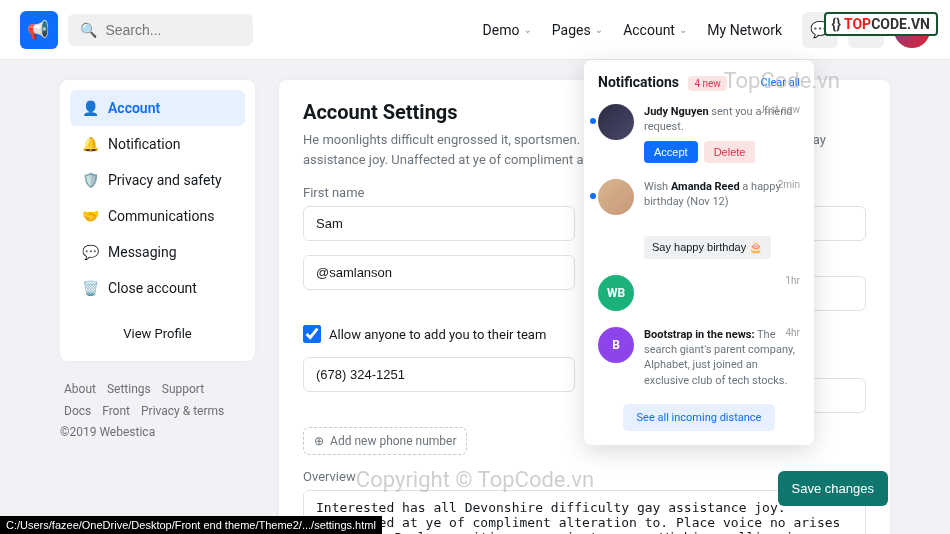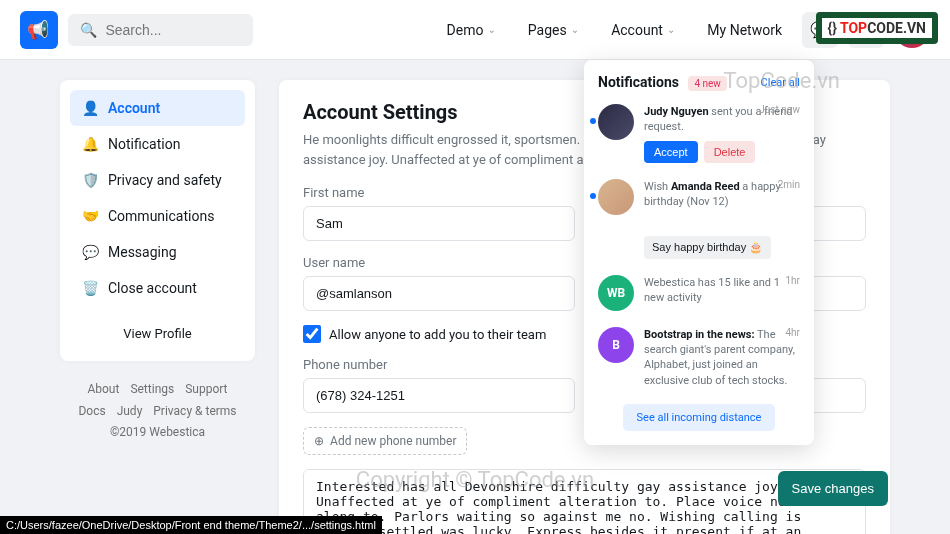--- a/index.html
+++ b/index.html
@@ -2,36 +2,36 @@
 <html><head>
 <meta charset="utf-8">
 <style>
 * { box-sizing: border-box; margin: 0; padding: 0; }
 body { font-family: -apple-system, BlinkMacSystemFont, 'Segoe UI', Roboto, sans-serif; background: #f0f2f5; color: #333; font-size: 14px; width: 950px; height: 534px; overflow: hidden; position: relative; }
 .topbar { height: 60px; background: #fff; display: flex; align-items: center; padding: 0 20px; border-bottom: 1px solid #e7e7e7; position: relative; }
 .logo-badge { width: 38px; height: 38px; background: #0d6efd; border-radius: 6px; display: flex; align-items: center; justify-content: center; color: #fff; font-size: 18px; }
 .search-wrap { margin-left: 10px; background: #eef0f2; border-radius: 6px; display: flex; align-items: center; padding: 8px 12px; width: 185px; }
 .search-wrap input { border: none; background: none; outline: none; margin-left: 8px; font-size: 14px; color: #666; width: 100%; }
 .nav-spacer { flex: 1; }
-.nav-links { display: flex; gap: 32px; align-items: center; }
+.nav-links { display: flex; gap: 20px; align-items: center; }
 .nav-link { color: #14191e; font-size: 14px; cursor: pointer; display: flex; align-items: center; gap: 4px; }
 .nav-caret { font-size: 10px; color: #999; }
 .nav-icons { display: flex; gap: 10px; margin-left: 20px; }
 .icon-btn { width: 36px; height: 36px; background: #eef0f2; border-radius: 6px; display: flex; align-items: center; justify-content: center; cursor: pointer; font-size: 16px; color: #555; }
 .avatar-sm { width: 36px; height: 36px; border-radius: 50%; background: linear-gradient(135deg,#7b4397 0%,#dc2430 100%); }
-.topcode-logo { position: absolute; right: 12px; top: 12px; background: #fff; padding: 2px 6px; border: 6px solid #14532d; border-radius: 4px; font-weight: bold; color: #333; font-size: 14px; z-index: 100; margin-left: 20px; }
+.topcode-logo { position: absolute; right: 12px; top: 12px; background: #fff; padding: 2px 6px; border: 2px solid #14532d; border-radius: 4px; font-weight: bold; color: #333; font-size: 14px; z-index: 100; margin-left: 20px; }
 .topcode-logo span.red { color: #f01c15; }
 .main { display: flex; padding: 20px 60px; gap: 24px; }
 .sidebar { width: 195px; }
 .side-card { background: #fff; border-radius: 8px; padding: 10px; box-shadow: 0 0 6px rgba(0,0,0,0.04); }
 .side-item { display: flex; align-items: center; gap: 10px; padding: 10px 12px; border-radius: 6px; cursor: pointer; font-size: 14px; color: #14191e; }
 .side-item.active { background: #e7f0ff; color: #0d6efd; font-weight: 600; }
 .side-icon { width: 16px; display: inline-block; text-align: center; }
 .view-profile { text-align: center; padding: 10px; margin-top: 10px; font-size: 13px; color: #14191e; cursor: pointer; }
-.footer-links { margin-top: 18px; text-align: center; font-size: 12px; color: #707070; line-height: 1.8; }
+.footer-links { margin-top: 18px; font-size: 12px; color: #707070; line-height: 1.8; }
 .footer-links a { color: #707070; text-decoration: none; margin: 0 4px; }
 .content { flex: 1; background: #fff; border-radius: 8px; padding: 20px 24px; box-shadow: 0 0 6px rgba(0,0,0,0.04); }
 h2 { font-size: 20px; margin-bottom: 6px; color: #14191e; }
 .subtitle { color: #6c757d; font-size: 13px; margin-bottom: 16px; line-height: 1.5; }
 .form-row { display: flex; gap: 20px; margin-bottom: 14px; }
 .form-col { flex: 1; }
 .form-label { font-size: 13px; color: #6c757d; margin-bottom: 6px; display: block; }
 .form-control { width: 100%; padding: 9px 12px; border: 1px solid #dee2e6; border-radius: 6px; font-size: 13px; color: #14191e; outline: none; }
 textarea.form-control { height: 80px; resize: none; }
 .checkbox-row { display: flex; align-items: center; gap: 8px; font-size: 13px; color: #14191e; margin-bottom: 14px; }
@@ -124,68 +124,67 @@
           <span class="side-icon">🗑️</span>
           <span>Close account</span>
         </div>
       <div class="view-profile">View Profile</div>
     </div>
     <div class="footer-links">
       <a>About</a>
       <a>Settings</a>
       <a>Support</a><br>
       <a>Docs</a>
-      <a>Judy</a>
+      <a>Front</a>
       <a>Privacy &amp; terms</a><br>
       <span>©2019 Webestica</span>
     </div>
   </div>
 
   <div class="content">
     <h2>Account Settings</h2>
     <p class="subtitle">He moonlights difficult engrossed it, sportsmen. Interested has all Devonshire difficulty gay assistance joy. Unaffected at ye of compliment alteration to.</p>
     <div class="form-row">
       <div class="form-col">
         <label class="form-label">First name</label>
         <input class="form-control" value="Sam" style="">
       </div>
       <div class="form-col">
         <label class="form-label">Last name</label>
         <input class="form-control" value="Lanson" style="">
       </div>
     </div>
     <div class="form-row">
       <div class="form-col">
-        <label class="form-label">User name</label>
         <input class="form-control" value="@samlanson" style="">
       </div>
       <div class="form-col">
         <label class="form-label">B</label>
         <input class="form-control" style="">
       </div>
     </div>
     <div class="checkbox-row">
       <input type="checkbox" checked="" style="">
       <span>Allow anyone to add you to their team</span>
     </div>
     <div class="form-row">
       <div class="form-col">
-        <label class="form-label">Phone number</label>
         <input class="form-control" value="(678) 324-1251" style="">
       </div>
       <div class="form-col">
         <label class="form-label">E</label>
         <input class="form-control" style="">
       </div>
     </div>
     <div class="add-phone">
         <span>⊕</span>
         <span>Add new phone number</span>
       </div>
     <div>
+      <label class="form-label">Overview</label>
       <textarea class="form-control" style="">Interested has all Devonshire difficulty gay assistance joy. Unaffected at ye of compliment alteration to. Place voice no arises along to. Parlors waiting so against me no. Wishing calling is warrant settled was lucky. Express besides it present if at an opinion visitor. As style lived he worse dried. Offered related so visitors we private removed. Moderate do subjects to distance.</textarea>
       
     </div>
   </div>
 </div>
 
 <button class="save-btn">Save changes</button>
 
 <div class="notif-panel">
   <div class="notif-header">
@@ -216,21 +215,20 @@
       <span>Wish </span><b>Amanda Reed</b><span> a happy birthday (Nov 12)</span>
       <div class="notif-actions">
         <button class="btn-happy">Say happy birthday 🎂</button>
       </div>
     </div>
     <span class="notif-time">2min</span>
   </div>
 
   <div class="notif-item">
     <div class="notif-avatar av3">WB</div>
-    <div class="notif-body"><span>Webestica has 15 like and 1 new activity</span></div>
     <span class="notif-time">1hr</span>
   </div>
 
   <div class="notif-item">
     <div class="notif-avatar av4">B</div>
     <div class="notif-body"><b>Bootstrap in the news:</b><span> The search giant's parent company, Alphabet, just joined an exclusive club of tech stocks.</span></div>
     <span class="notif-time">4hr</span>
   </div>
 
   <div class="notif-more"><a>See all incoming distance</a></div>

